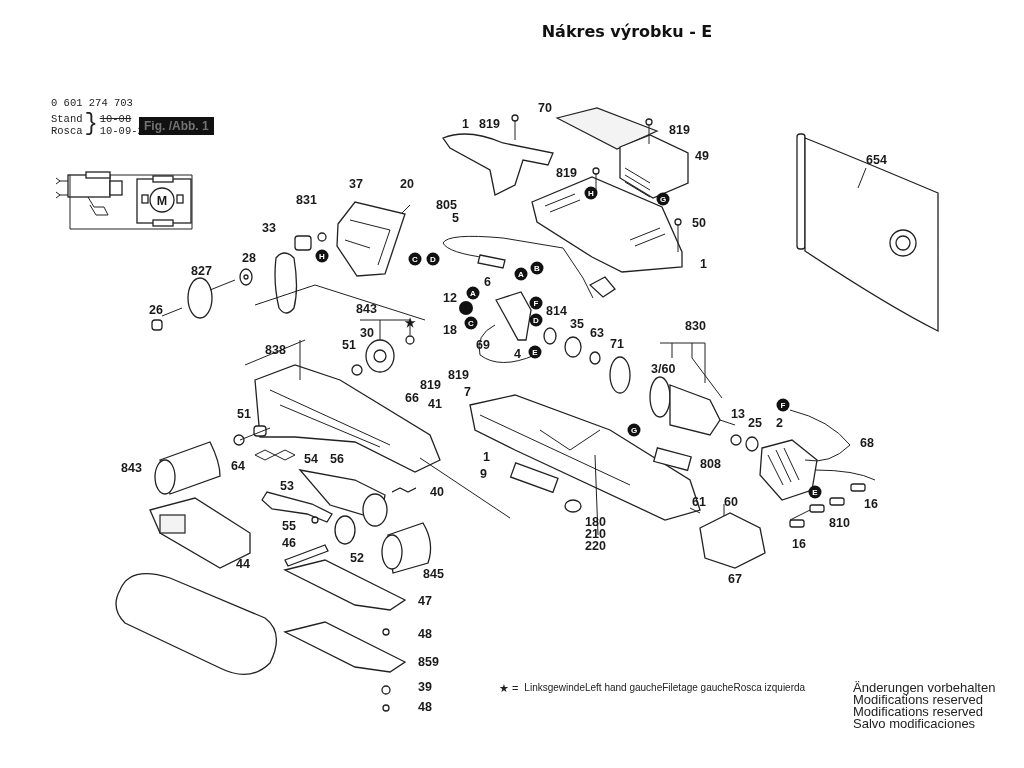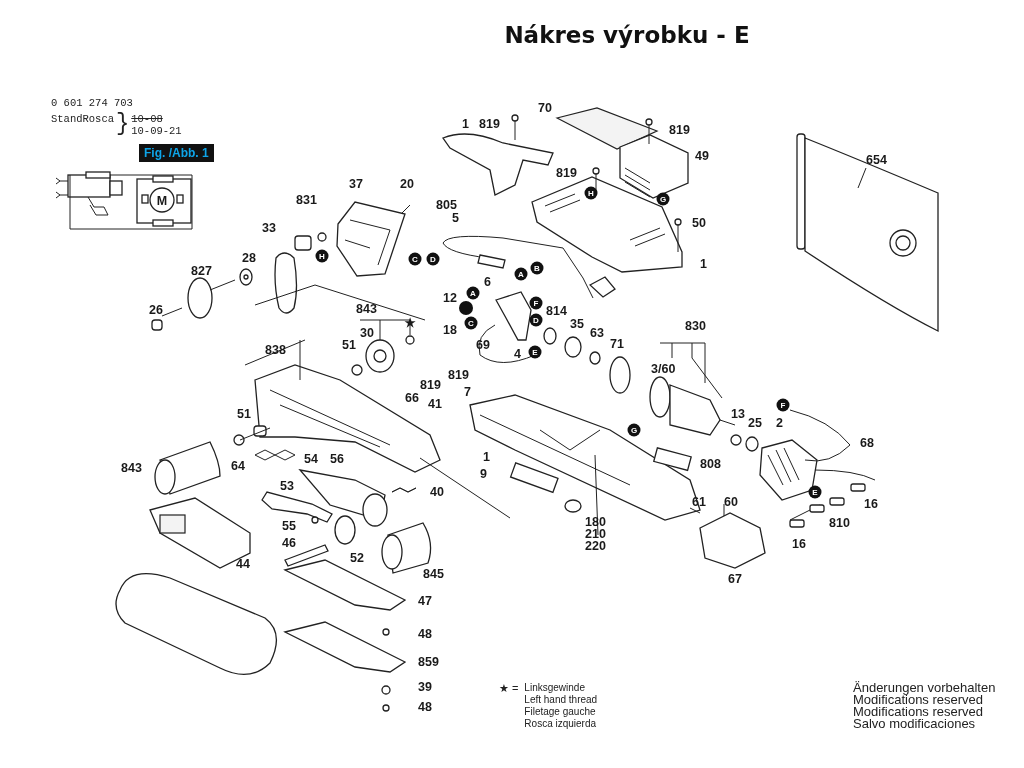--- a/index.html
+++ b/index.html
@@ -1,44 +1,44 @@
 <!DOCTYPE html>
 <html><head>
 <meta charset="utf-8">
 <style>
   html,body{margin:0;padding:0;background:#ffffff;}
   body{width:1024px;height:768px;position:relative;overflow:hidden;font-family:"Liberation Sans",sans-serif;color:#1a1a1a;}
-  .page-title{position:absolute;left:0;width:1024px;top:22px;text-align:center;font-family:"DejaVu Sans",sans-serif;font-weight:bold;font-size:23px;color:#111;padding-left:230px;box-sizing:border-box;}
+  .page-title{position:absolute;left:0;width:1024px;top:22px;text-align:center;font-family:"DejaVu Sans",sans-serif;font-weight:bold;font-size:16px;color:#111;padding-left:230px;box-sizing:border-box;}
   .meta{position:absolute;left:51px;top:97px;font-size:10.5px;line-height:12px;color:#222;font-family:Liberation Mono, monospace;}
   .meta .stand-row{display:flex;align-items:flex-start;margin-top:4px;}
   .meta .brace{font-size:22px;line-height:22px;margin:0 2px;transform:scaleY(1.1);}
   .meta .dates{display:flex;flex-direction:column;}
   .meta .struck{text-decoration:line-through;}
-  .fig-badge{position:absolute;left:139px;top:117px;background:#111;color:#0ea5e9;font-weight:bold;font-size:12px;padding:2px 5px;margin-top:27px;}
+  .fig-badge{position:absolute;left:139px;top:117px;background:#111;color:#737373;font-weight:bold;font-size:12px;padding:2px 5px;}
   .legend{position:absolute;left:499px;top:682px;font-size:10px;line-height:12px;color:#222;display:flex;}
   .legend .star{font-size:11px;margin-right:6px;}
-  .legend .lines{display:flex;flex-direction:column;}
+  .legend .lines{display:flex;}
   .notice{position:absolute;left:853px;top:682px;font-size:13px;line-height:12px;color:#222;display:flex;flex-direction:column;}
   svg#diagram{position:absolute;left:0;top:0;}
   .part{fill:#fff;stroke:#222;stroke-width:1.3;}
   .part-light{fill:#f3f3f3;stroke:#222;stroke-width:1.2;}
   .line{stroke:#222;stroke-width:1;fill:none;}
   .lbl{font-family:"Liberation Sans",sans-serif;font-weight:bold;font-size:12.5px;fill:#1a1a1a;}
   .conn-dot{fill:#111;}
   .conn-txt{fill:#fff;font-family:"Liberation Sans",sans-serif;font-weight:bold;font-size:8px;}
 </style>
 </head>
 <body>
 
 <div class="page-title">Nákres výrobku - E</div>
 
 <div class="meta">
   <div>0 601 274 703</div>
   <div class="stand-row">
-    <div style="display:flex;">
+    <div style="display:flex;flex-direction:column;">
       <span>Stand</span>
       <span>Rosca</span>
     </div>
     <span class="brace">}</span>
     <div class="dates">
       <span class="struck">10-08</span>
       <span>10-09-21</span>
     </div>
   </div>
 </div>
@@ -384,21 +384,21 @@
         <text x="815" y="495" text-anchor="middle" class="conn-txt">E</text>
       </g>
       <circle cx="466" cy="308" r="7" class="conn-dot"></circle>
     </g>
 </svg>
 
 <div class="legend">
   <span class="star">★ =</span>
   <div class="lines">
     <span>Linksgewinde</span>
-    <span>Left hand thread</span>
+    <span>Left hand gauche</span>
     <span>Filetage gauche</span>
     <span>Rosca izquierda</span>
   </div>
 </div>
 
 <div class="notice">
   <span>Änderungen vorbehalten</span>
   <span>Modifications reserved</span>
   <span>Modifications reserved</span>
   <span>Salvo modificaciones</span>

